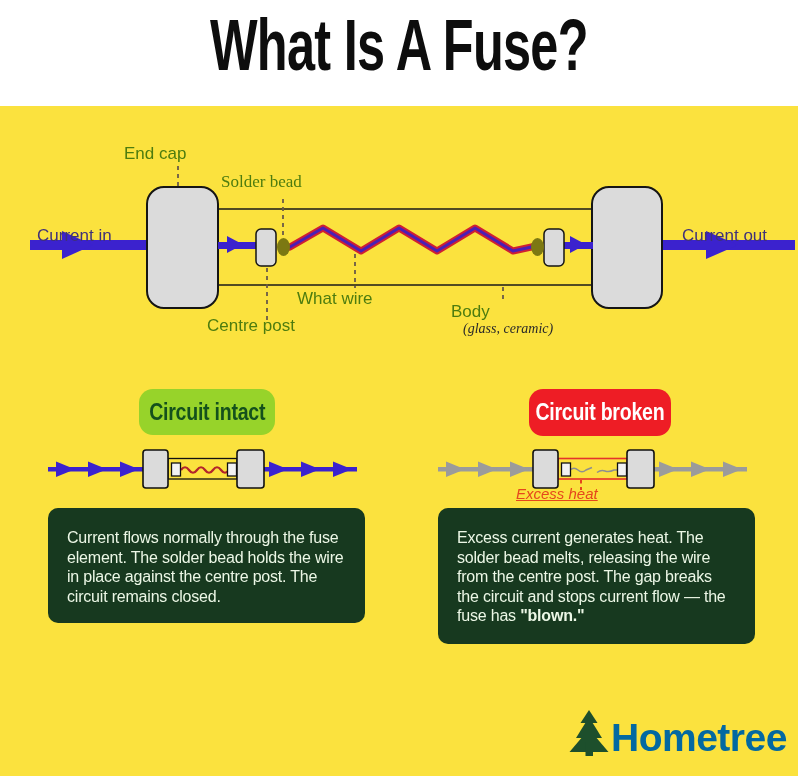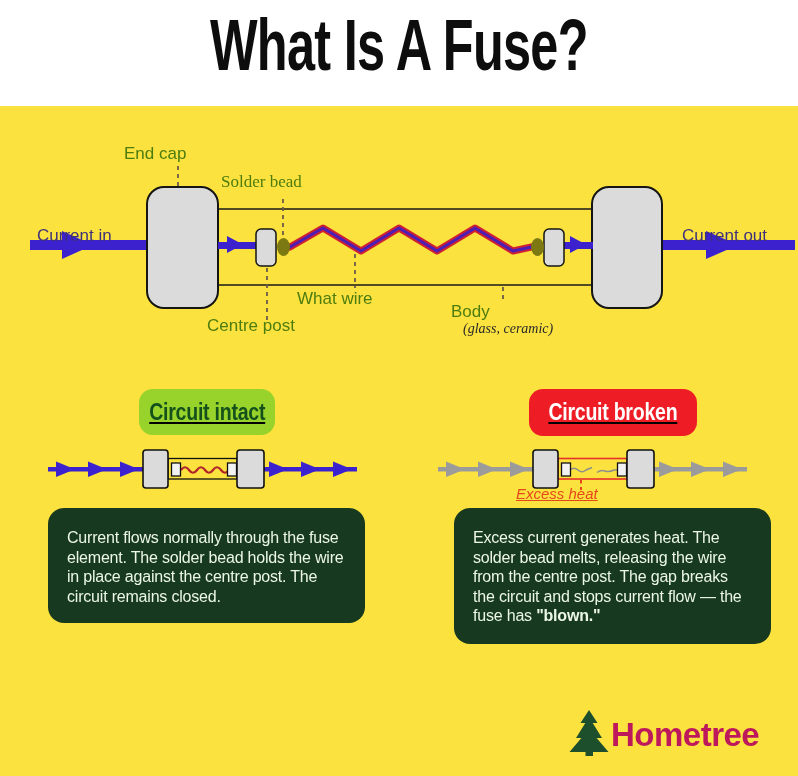--- a/index.html
+++ b/index.html
@@ -18,41 +18,40 @@
   #shapes{position:absolute;left:0;top:0;width:798px;height:776px;}
   .lbl{
     position:absolute;font-size:17px;color:#4d7c0f;font-weight:500;white-space:nowrap;
   }
   .lbl.purple{color:#3F3179;margin-top:14px;}
   .lbl.sub{font-style:italic;font-size:14px;color:#2a2a2a;font-weight:400;font-family:Liberation Serif, serif;}
   .lbl.heat{font-style:italic;font-size:15px;color:#E5471C;font-weight:500;}
   .badge{
     position:absolute;display:flex;align-items:center;justify-content:center;
     border-radius:14px;
-    text-decoration:underline;
   }
   .badge span{
     font-weight:bold;font-size:23px;transform:scaleX(0.85);transform-origin:center;
     white-space:nowrap;letter-spacing:-0.3px;
   }
   #badge-intact{left:139px;top:389px;width:136px;height:46px;background:#97D32A;}
   #badge-intact span{color:#14501C;}
-  #badge-broken{left:529px;top:389px;width:168px;height:47px;background:#EE1D25;}
+  #badge-broken{left:529px;top:389px;width:142px;height:47px;background:#EE1D25;}
   #badge-broken span{color:#ffffff;}
   .infobox{
-    position:absolute;width:317px;background:#17391F;border-radius:16px;
+    position:absolute;width:317px;background:#17391F;border-radius:10px;
     color:#ECF7E6;font-size:16px;line-height:19.5px;letter-spacing:-0.2px;
     padding:20px 14px 0 19px;box-sizing:border-box;white-space:pre;
   }
   #box-intact{left:48px;top:508px;height:115px;}
-  #box-broken{left:438px;top:508px;height:136px;margin-left:16px;}
+  #box-broken{left:438px;top:508px;height:136px;}
   .infobox b{font-weight:bold;}
   #brand-text{
-    position:absolute;left:611px;top:716px;font-size:33px;font-weight:bold;
-    color:#be185d;letter-spacing:-0.5px;white-space:nowrap;
+    position:absolute;left:611px;top:716px;font-size:39px;font-weight:bold;
+    color:#0369a1;letter-spacing:-0.5px;white-space:nowrap;
   }
 </style>
 </head>
 <body>
 
 <div id="stage">
 
   <div id="header">
     <div id="title">What Is A Fuse?</div>
   </div>

